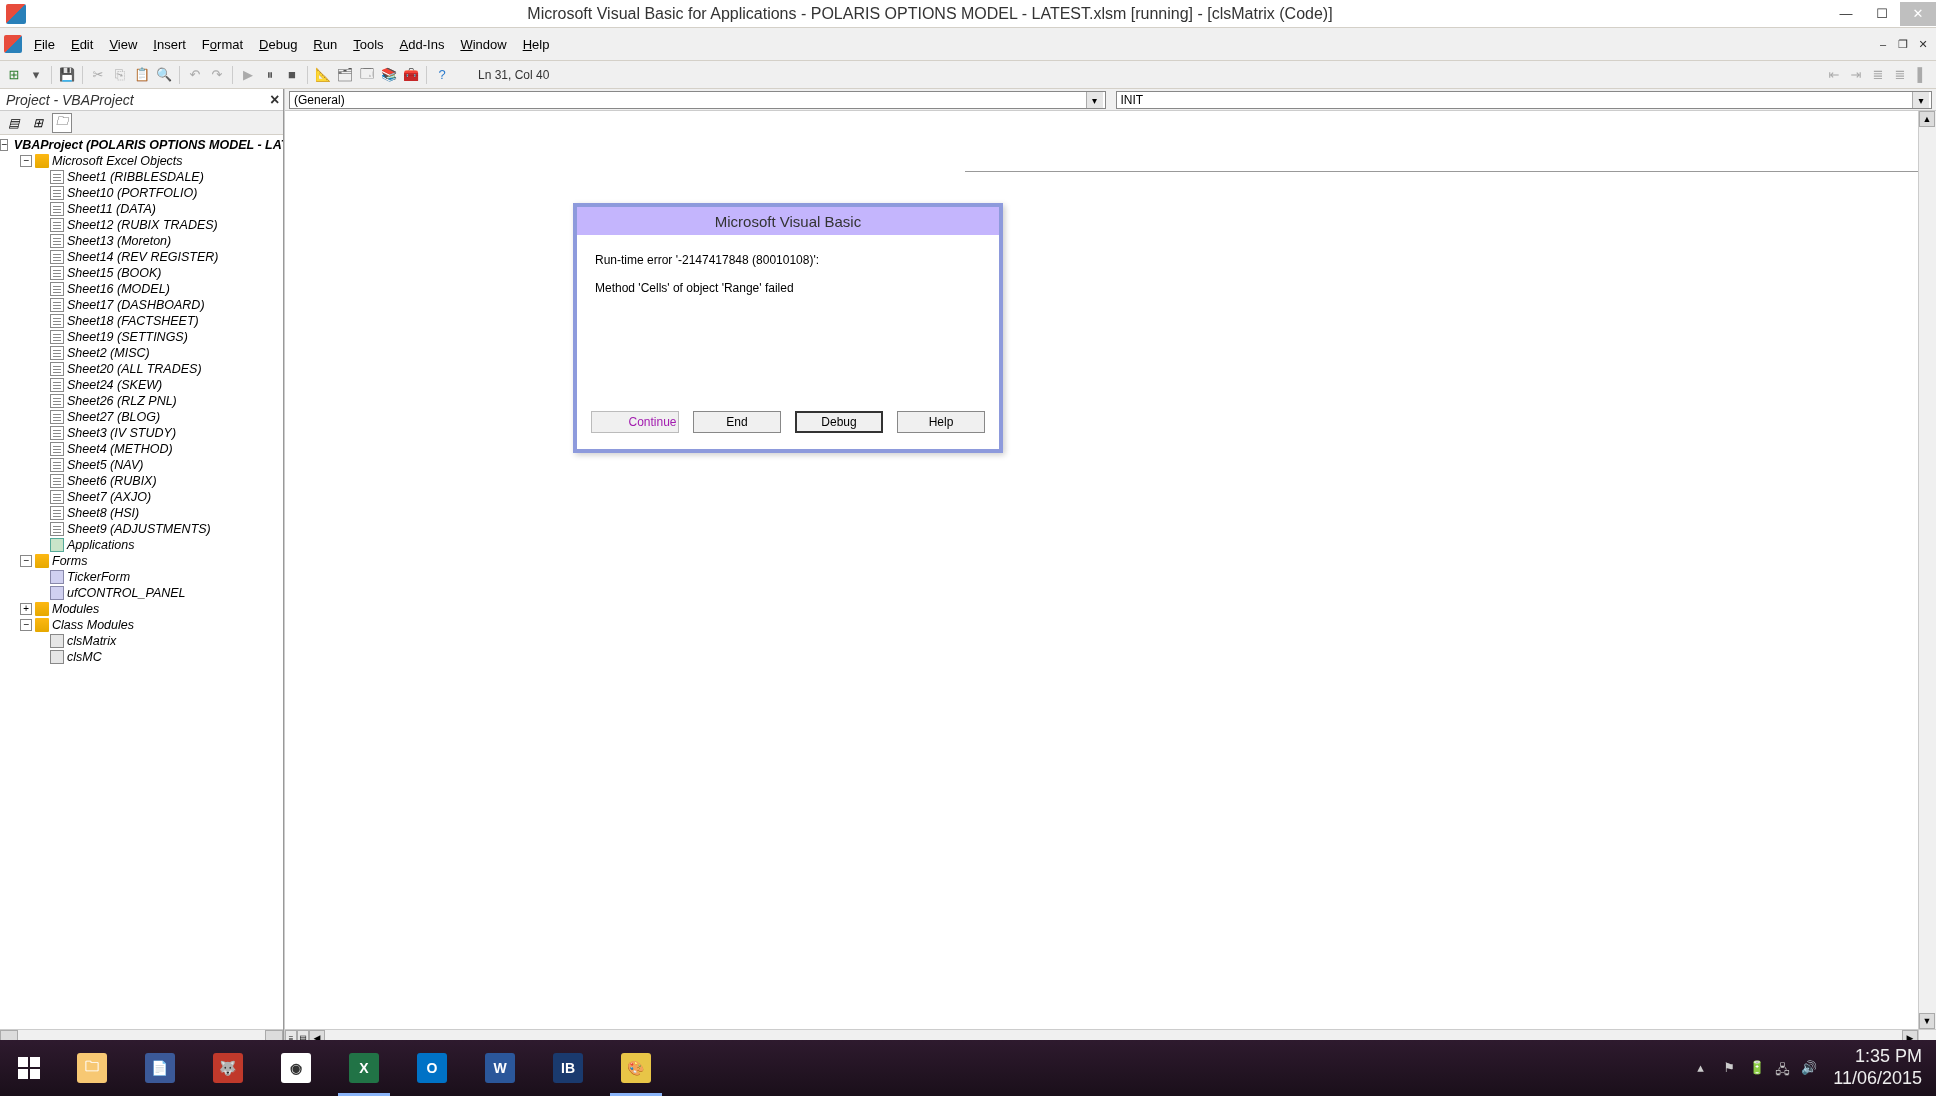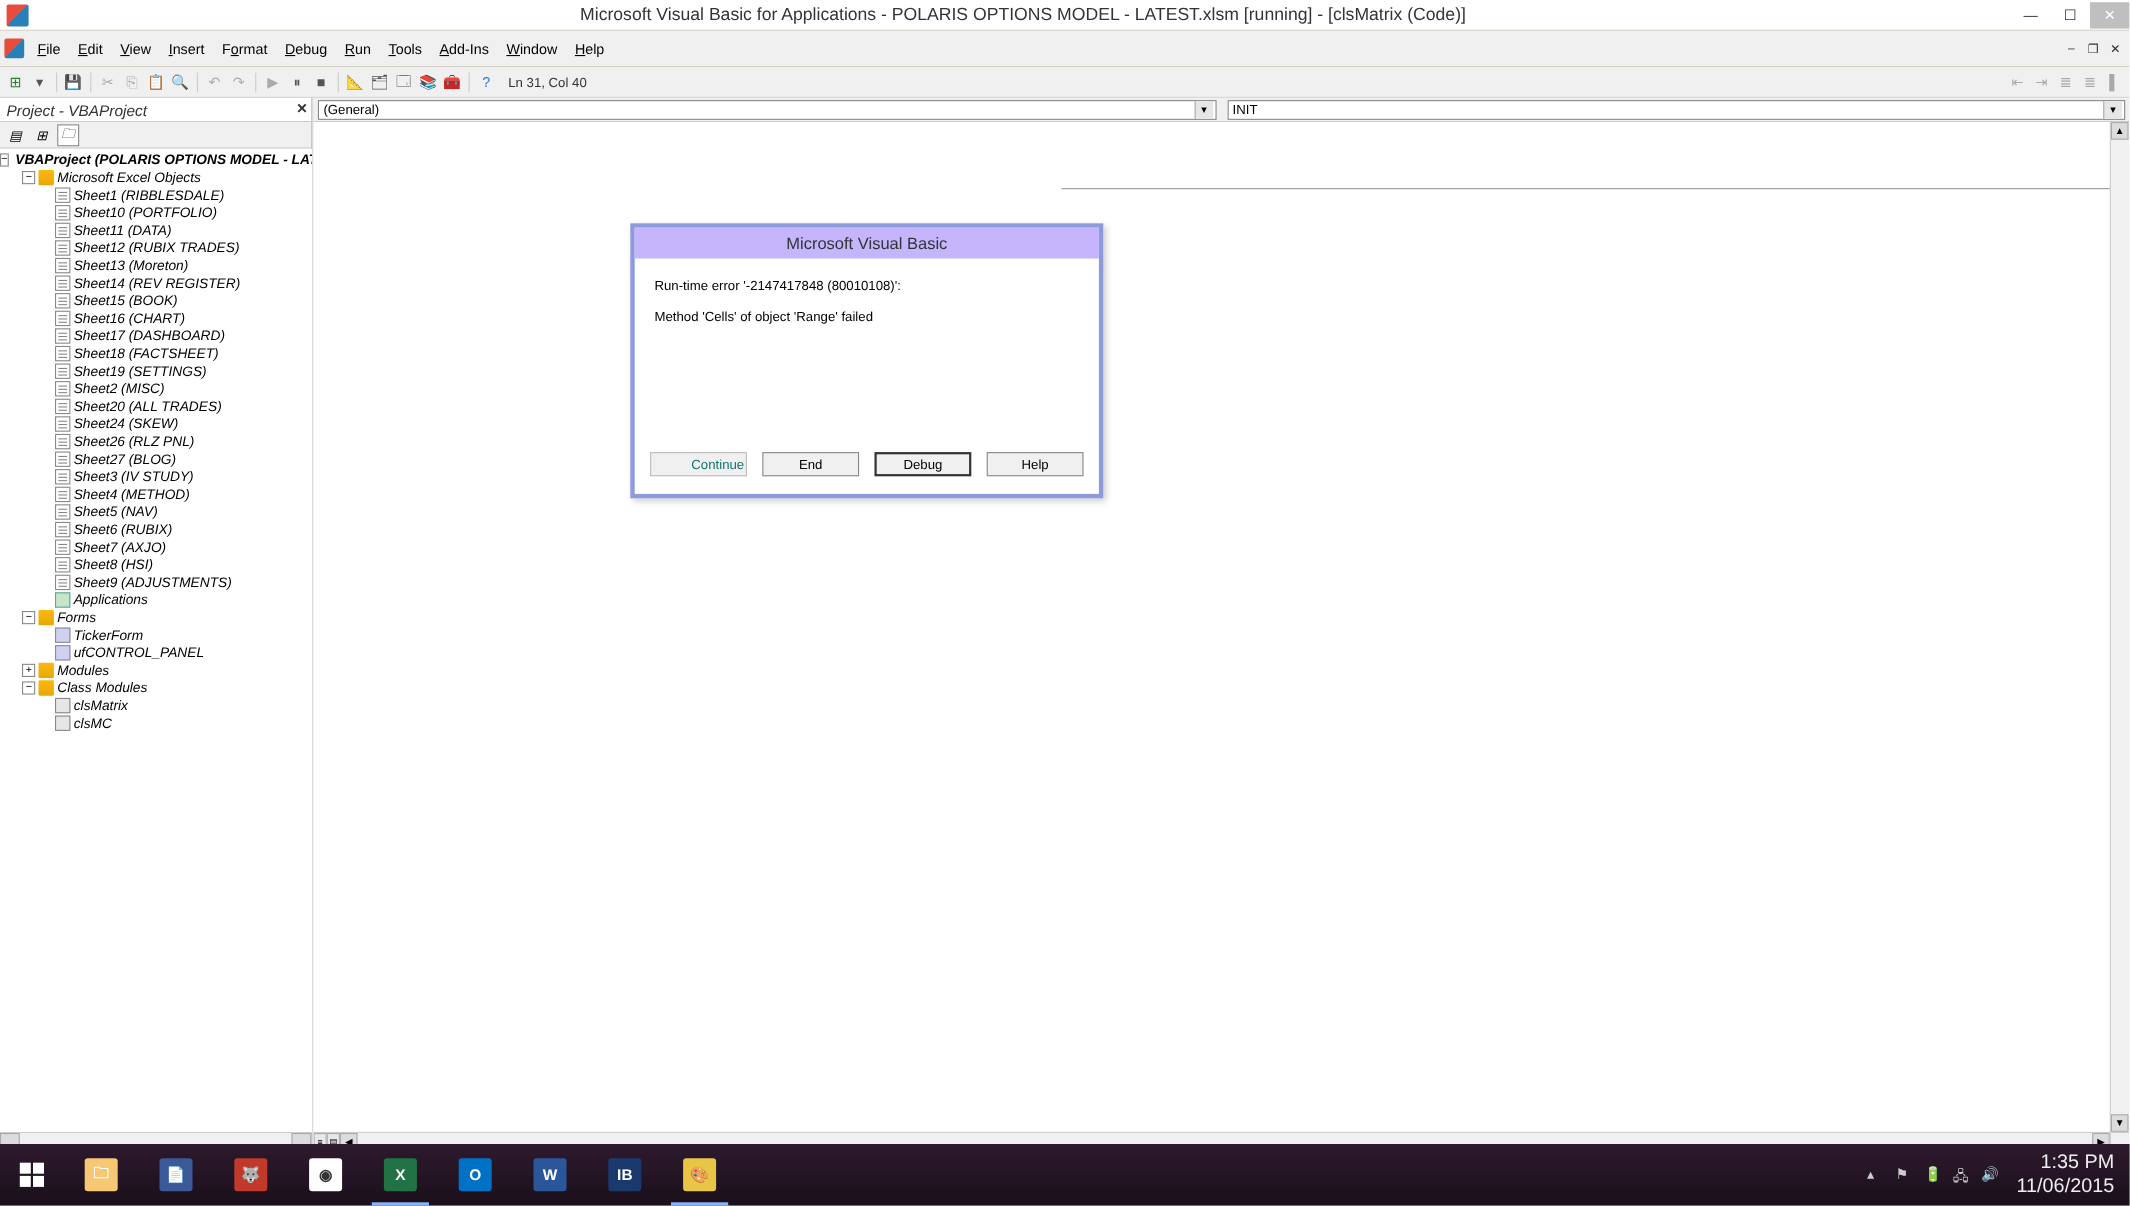--- a/index.html
+++ b/index.html
@@ -17,21 +17,21 @@
 .menubar-item { padding: 2px 8px; color: #000; }
 .menubar-item u { text-decoration: underline; }
 .menubar-spacer { flex: 1; }
 .menubar .winctrl { width: 18px; height: 16px; display:flex; align-items:center; justify-content:center; font-size: 11px; color:#333; margin-left:2px; border:1px solid transparent; }
 
 .toolbar { height: 28px; background: #f0f0f0; display: flex; align-items: center; padding: 0 4px; gap: 2px; border-bottom: 1px solid #d4d0c8; font-size: 12px; }
 .tb-btn { width: 20px; height: 20px; display: flex; align-items: center; justify-content: center; color: #555; border-radius: 2px; font-size: 13px; }
 .tb-btn.excel { color:#2a7a2a; }
 .tb-btn.disabled { color:#aaa; }
 .tb-sep { width:1px; height:18px; background:#ccc; margin:0 3px; }
-.tb-status { margin-left: 8px; color:#333; font-size:12px; }
+.tb-status { margin-left: 24px; color:#333; font-size:12px; }
 .toolbar-right { margin-left: auto; display:flex; align-items:center; gap:2px; }
 
 .workspace { display: flex; height: calc(1040px - 28px - 26px - 28px); }
 
 .project-pane { width: 284px; display:flex; flex-direction:column; border-right:1px solid #999;font-style:italic; }
 .project-title { height: 22px; background:#fff; border-bottom:1px solid #ccc; display:flex; align-items:center; padding:0 6px; font-size:14px; color:#333; position:relative; }
 .project-title .close-x { position:absolute; right:4px; top:2px; font-weight:bold; font-size:16px; cursor:pointer; }
 .project-toolbar { height:24px; background:#f0f0f0; display:flex; align-items:center; padding:0 4px; gap:4px; border-bottom:1px solid #d4d0c8; }
 .pt-btn { width:20px; height:20px; border:1px solid transparent; display:flex; align-items:center; justify-content:center; font-size:12px; }
 .pt-btn.active { border:1px solid #888; background:#fff; }
@@ -67,21 +67,21 @@
 .code-scroll-h .modebtn { position:absolute; width:12px; height:16px; top:0; background:#e8e8e8; border:1px solid #aaa; font-size:8px; display:flex; align-items:center; justify-content:center; }
 .code-scroll-h .modebtn.m1 { left:0; } .code-scroll-h .modebtn.m2 { left:12px; }
 .code-corner { position:absolute; right:0; bottom:0; width:18px; height:18px; background:#f0f0f0; border-left:1px solid #ccc; border-top:1px solid #ccc; }
 
 .dialog { position:absolute; left:288px; top:92px; width:430px; height:250px; background:#fff; border:4px solid #8d9adc; box-shadow:2px 2px 6px rgba(0,0,0,.2); }
 .dialog-title { height:28px; background:#c4b5fd; display:flex; align-items:center; justify-content:center; font-size:15px; color:#333; }
 .dialog-body { padding:16px 18px; font-size:12px; color:#000; line-height:1.5; }
 .dialog-buttons { position:absolute; bottom:16px; left:0; right:0; display:flex; justify-content:center; gap:14px; }
 .dlg-btn { width:88px; height:22px; border:1px solid #888; background:#f0f0f0; font-size:12px; display:flex; align-items:center; justify-content:center; }
 .dlg-btn.default { border:2px solid #333; }
-.dlg-btn.disabled { color:#0f766e; border-color:#bbb;padding-left:35px; }
+.dlg-btn.disabled { color:#a21caf; border-color:#bbb;padding-left:35px; }
 
 .taskbar { position:absolute; left:0; right:0; bottom:0; height:56px; background:linear-gradient(#2e1a2e,#1a0f1a); display:flex; align-items:center; }
 .start-btn { width:58px; height:56px; display:flex; align-items:center; justify-content:center; }
 .win-glyph { width:22px; height:22px; display:grid; grid-template-columns:1fr 1fr; grid-template-rows:1fr 1fr; gap:2px; }
 .win-glyph div { background:#fff; }
 .task-item { width:68px; height:56px; display:flex; align-items:center; justify-content:center; position:relative; }
 .task-item.active::after { content:""; position:absolute; left:8px; right:8px; bottom:0; height:3px; background:#8ab4f8; }
 .task-ico { width:30px; height:30px; border-radius:3px; display:flex; align-items:center; justify-content:center; font-size:14px; font-weight:bold; color:#fff; }
 .tray { margin-left:auto; display:flex; align-items:center; gap:10px; padding:0 8px; color:#ddd; font-size:13px; }
 .tray-clock { text-align:right; font-size:18px; line-height:1.2; padding:0 6px; color:#eee; }
@@ -211,21 +211,21 @@
             <span class="tree-label">Sheet14 (REV REGISTER)</span>
           </div>
           <div class="tree-row">
             <span class="tree-ind" style="width:50px"></span>
             <span class="tree-ico ico-sheet"></span>
             <span class="tree-label">Sheet15 (BOOK)</span>
           </div>
           <div class="tree-row">
             <span class="tree-ind" style="width:50px"></span>
             <span class="tree-ico ico-sheet"></span>
-            <span class="tree-label">Sheet16 (CHART)</span>
+            <span class="tree-label">Sheet16 (MODEL)</span>
           </div>
           <div class="tree-row">
             <span class="tree-ind" style="width:50px"></span>
             <span class="tree-ico ico-sheet"></span>
             <span class="tree-label">Sheet17 (DASHBOARD)</span>
           </div>
           <div class="tree-row">
             <span class="tree-ind" style="width:50px"></span>
             <span class="tree-ico ico-sheet"></span>
             <span class="tree-label">Sheet18 (FACTSHEET)</span>

